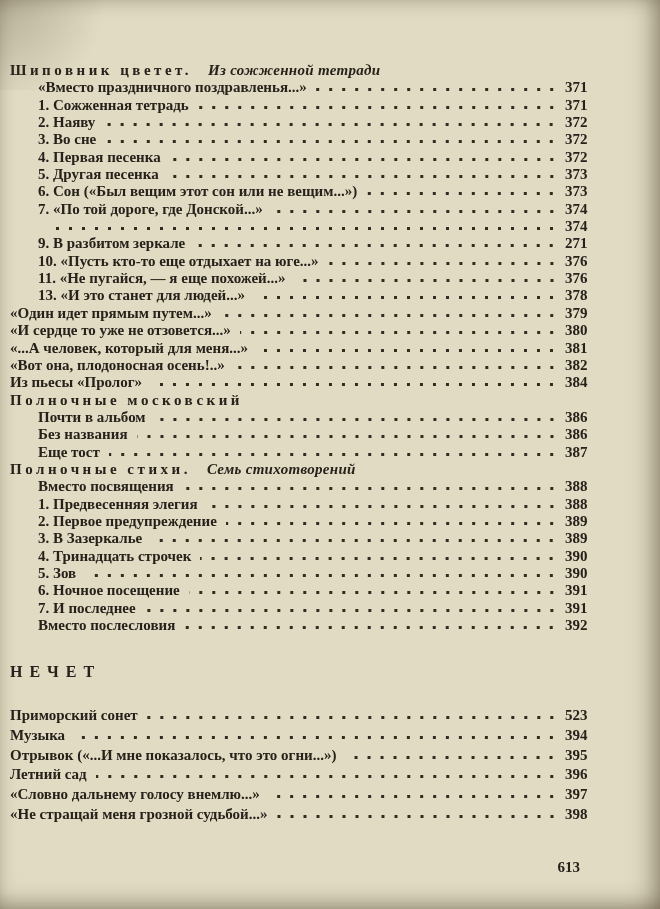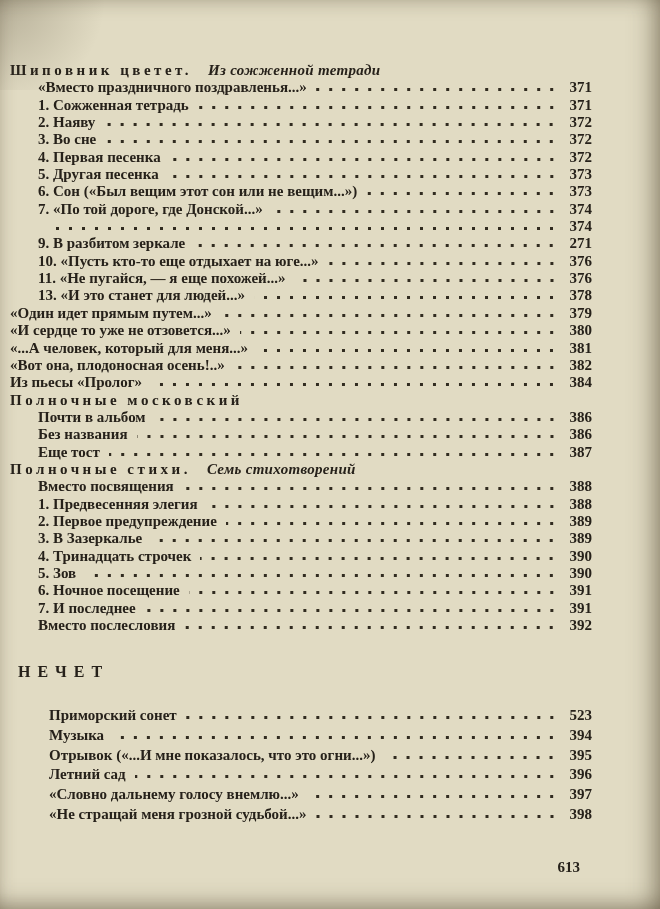--- a/index.html
+++ b/index.html
@@ -27,33 +27,33 @@
   .toc{
     position:absolute;left:10px;top:62px;right:68px;
     color:#26211a;
     font-size:15px;font-weight:700;
   }
   .row{
     display:flex;align-items:baseline;
     height:17.35px;line-height:17.35px;
     white-space:nowrap;overflow:hidden;
   }
-  .part2 .row{height:19.7px;line-height:19.7px;margin-left:39px;}
+  .part2 .row{height:19.7px;line-height:19.7px;}
   .row.ind{padding-left:28px;}
   .spaced{letter-spacing:3.5px;}
   .ital{font-style:italic;margin-left:16px;letter-spacing:.3px;}
   .leader{
     flex:1;height:5px;margin:0 7px 0 9px;min-width:8px;
     background-image:radial-gradient(circle,#312b20 1.5px,rgba(49,43,32,0) 1.9px);
     background-size:13px 5px;background-repeat:repeat-x;
     background-position:right bottom;
   }
-  .pg{min-width:27px;text-align:right;}
+  .pg{min-width:27px;}
   .section-title{
-    margin:28px 0 24px 8px;
+    margin:28px 0 24px 0;
     height:20px;line-height:20px;
     font-size:16px;font-weight:700;letter-spacing:7px;
     color:#26211a;
   }
   .folio{
     position:absolute;top:859px;right:80px;
     font-size:15px;font-weight:700;color:#26211a;
   }
 </style>
 </head>

